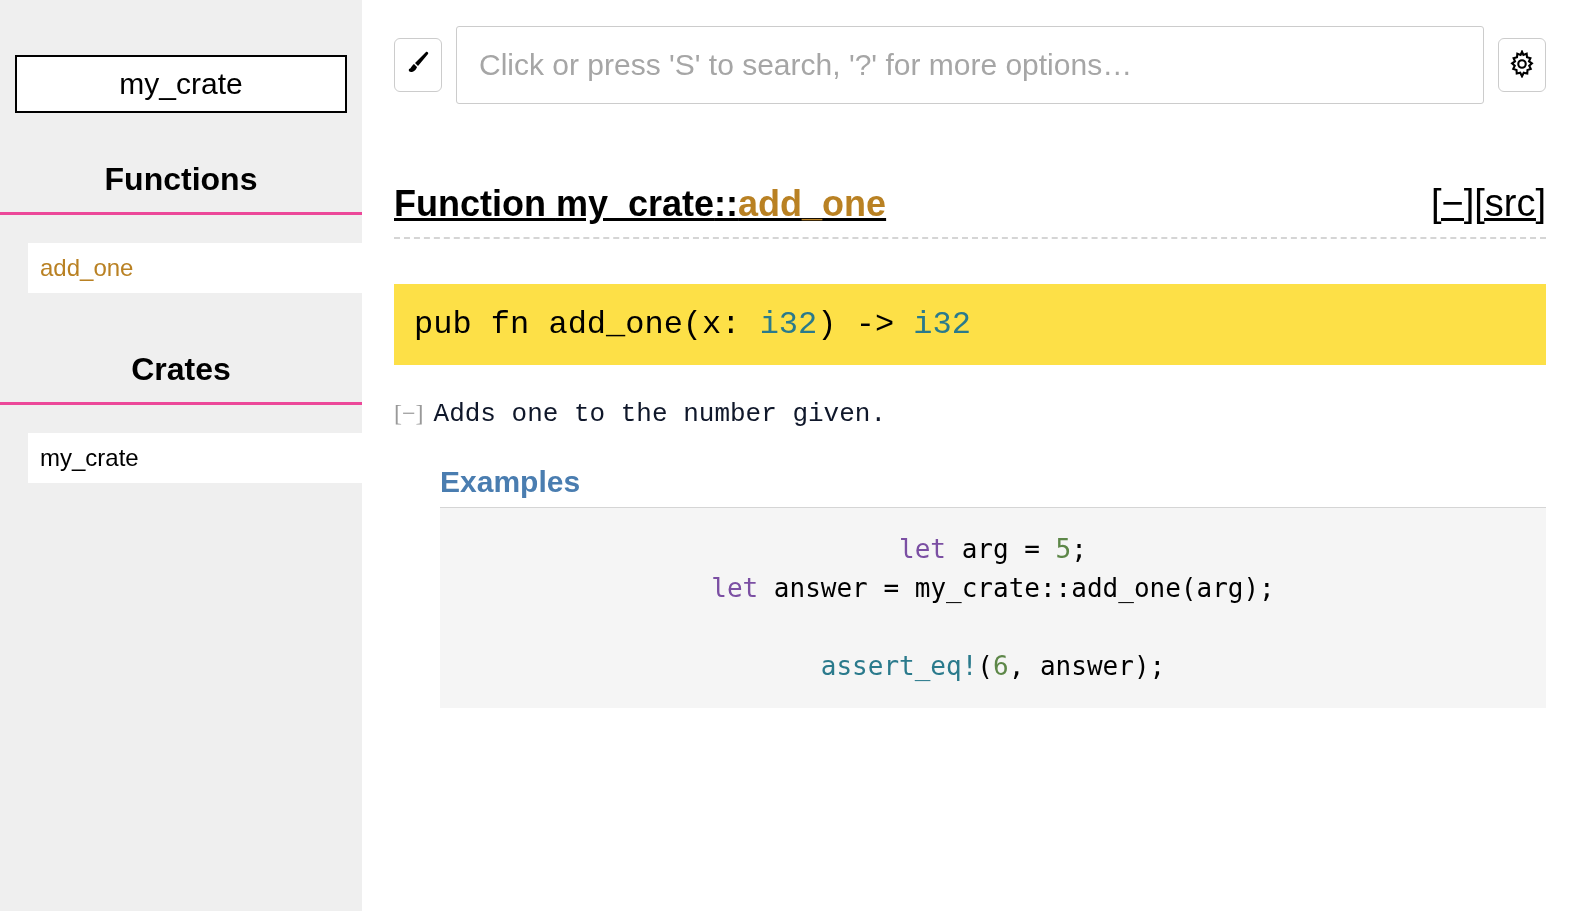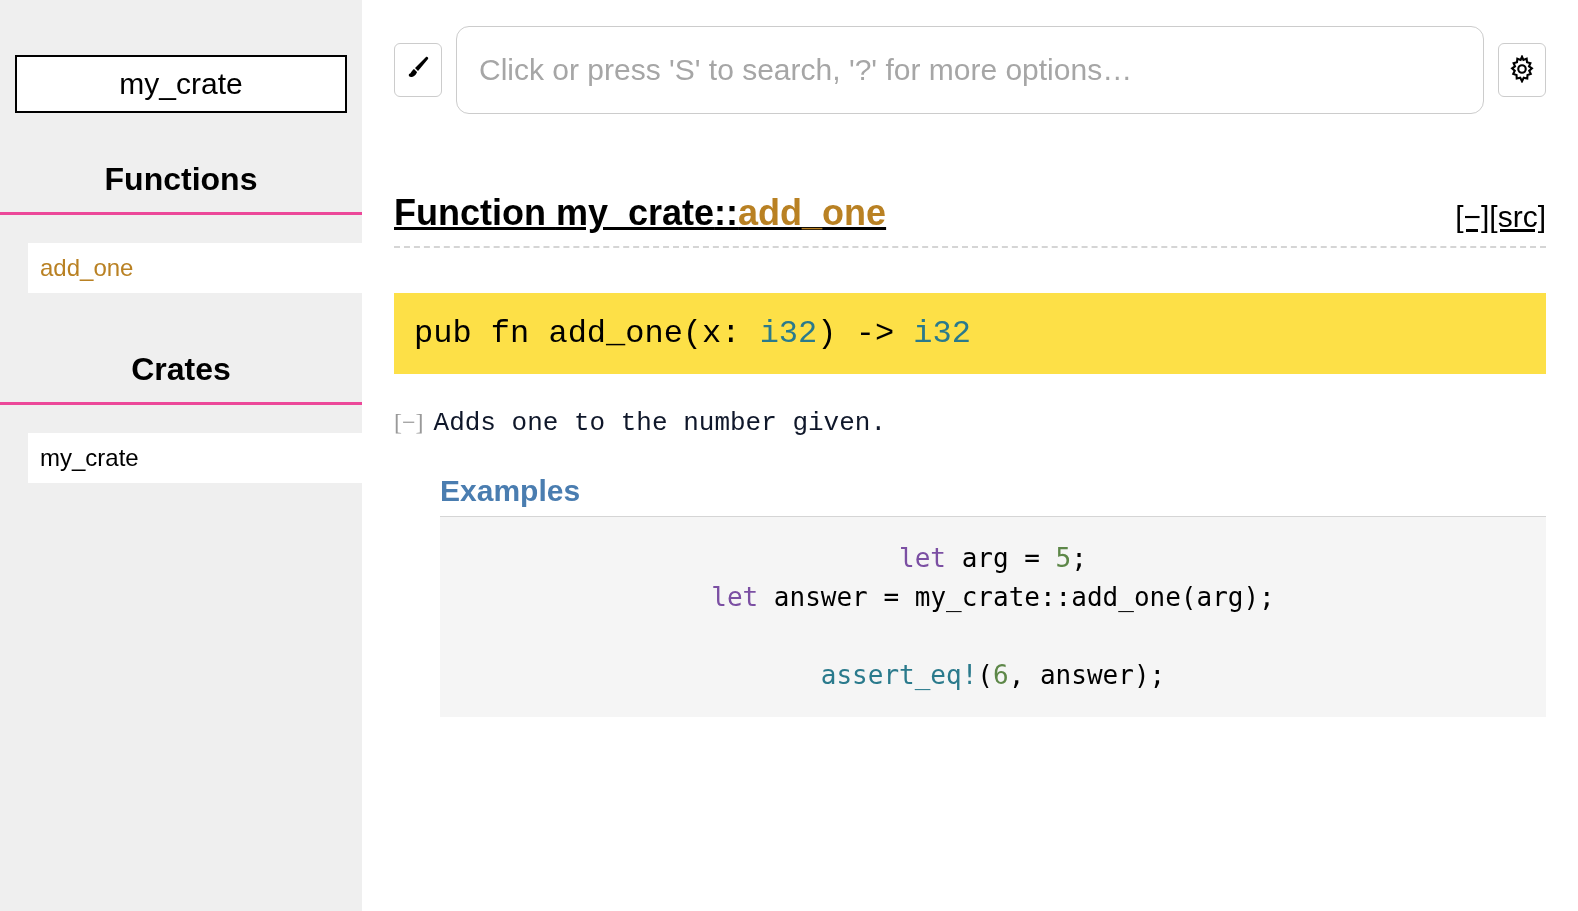--- a/index.html
+++ b/index.html
@@ -79,23 +79,23 @@
       border-radius: 6px;
       background: #fff;
       display: flex;
       align-items: center;
       justify-content: center;
       cursor: pointer;
     }
     
     .search-input {
       flex: 1;
-      height: 88px;
+      height: 78px;
       border: 1px solid #ccc;
-      border-radius: 13px;
+      border-radius: 3px;
       padding: 0 22px;
       font-size: 30px;
       color: #333;
     }
     
     .search-input::placeholder {
       color: #a6a6a6;
     }
     
     .settings-btn {
@@ -116,21 +116,21 @@
       font-size: 36px;
       font-weight: 700;
       color: #000;
     }
     
     .fn-name-colored {
       color: #b98123;
     }
     
     .src-links {
-      font-size: 30px;
+      font-size: 38px;
       color: #000;
     }
     
     .dashed-hr {
       border: none;
       border-top: 2px dashed #d5d5d5;
       margin-bottom: 45px;
     }
     
     .signature {

